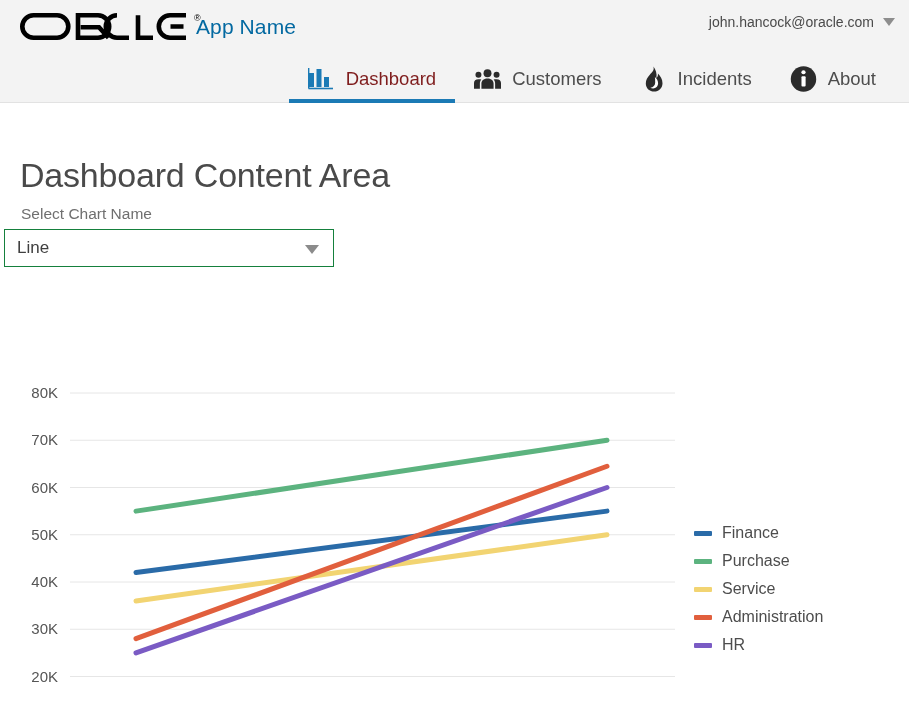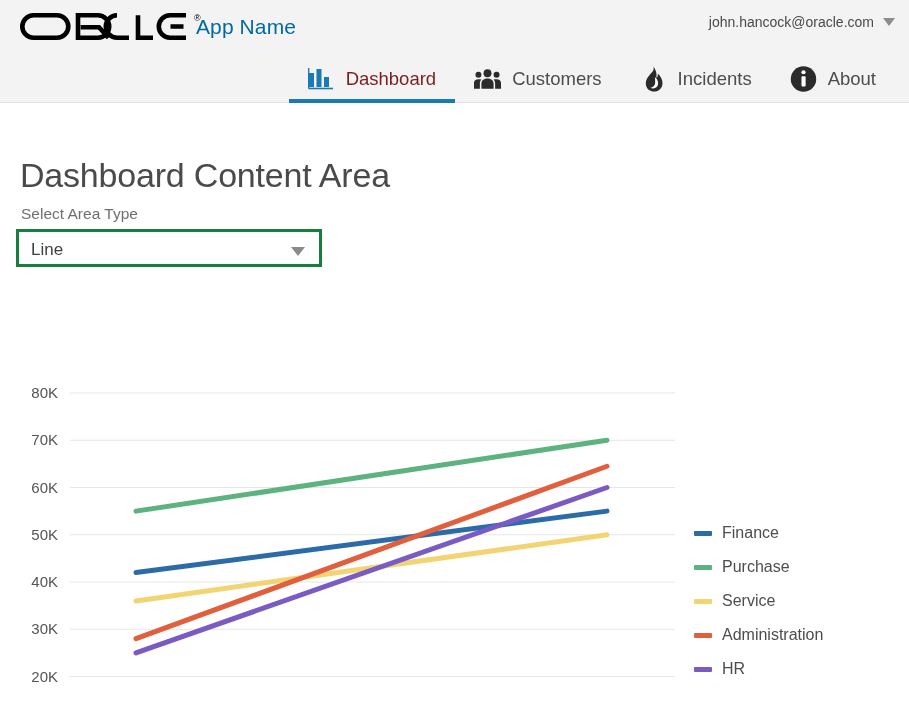--- a/index.html
+++ b/index.html
@@ -138,25 +138,25 @@
   }
   #select-label {
     position: absolute;
     left: 21px;
     top: 102px;
     font-size: 15.5px;
     color: #6f6f6f;
   }
   #chart-type-select {
     position: absolute;
-    left: 16px;
+    left: 4px;
     top: 126px;
-    width: 306px;
+    width: 330px;
     height: 38px;
-    border: 3px solid #15803d;
+    border: 1px solid #15803d;
     background: #ffffff;
     box-sizing: border-box;
     cursor: pointer;
   }
   #chart-type-value {
     position: absolute;
     left: 12px;
     top: 8px;
     font-size: 17px;
     color: #3f3f3f;
@@ -179,21 +179,21 @@
     width: 909px;
     height: 446px;
   }
   #chart-svg { display: block; }
   #chart-legend {
     position: absolute;
     left: 694px;
     top: 252px;
     display: flex;
     flex-direction: column;
-    gap: 18px;
+    gap: 12px;
   }
   .legend-item {
     display: flex;
     align-items: center;
     gap: 10px;
     cursor: pointer;
   }
   .legend-swatch {
     width: 18px;
     height: 5px;
@@ -286,21 +286,21 @@
       <span class="tab-label">About</span>
     </div>
 
   </nav>
 </div>
 
 <div id="content">
 
   <h1 id="page-title">Dashboard Content Area</h1>
 
-  <div id="select-label">Select Area Type</div>
+  <div id="select-label">Select Chart Name</div>
 
   <div id="chart-type-select" title="Select Chart Type">
     <span id="chart-type-value">Line</span>
     <span id="chart-type-arrow"></span>
   </div>
 
   <div id="chart-region">
     <svg id="chart-svg" width="909" height="446" viewBox="0 0 909 446" aria-hidden="true">
       <g id="grid-lines">
           <line x1="70" x2="675" y1="450.75" y2="450.75" stroke="#e6e6e6" stroke-width="1"></line>

